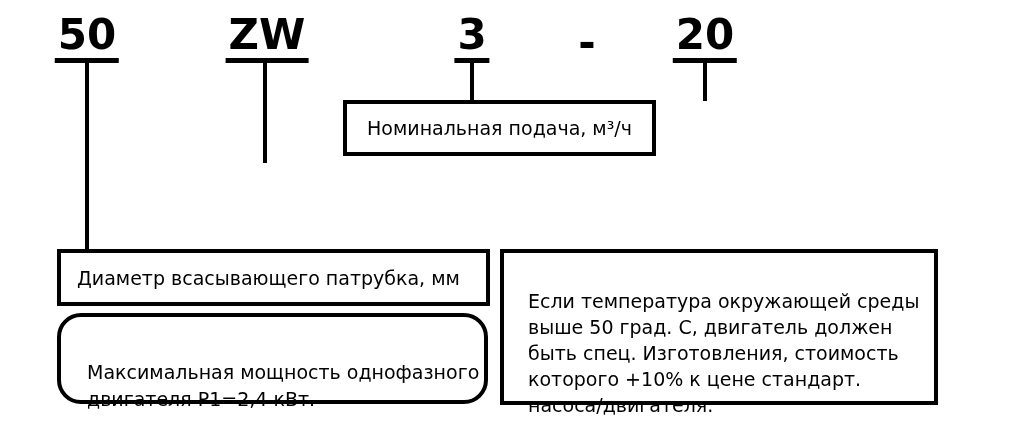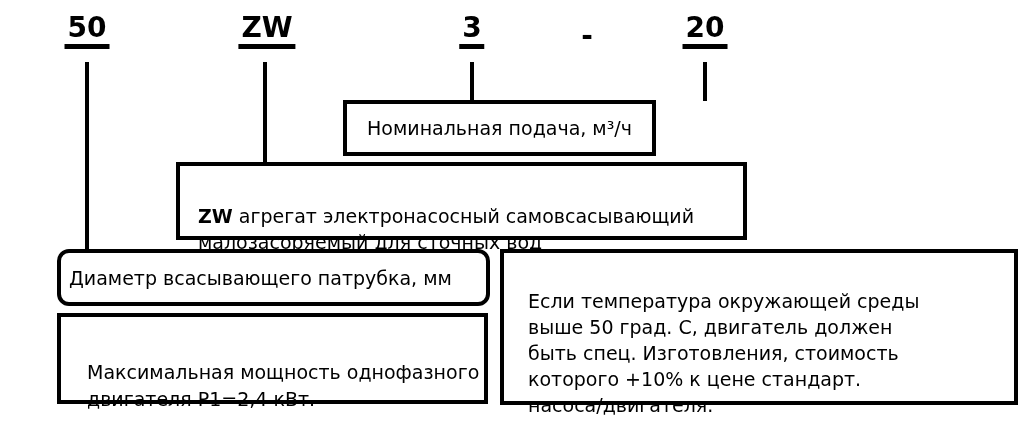--- a/index.html
+++ b/index.html
@@ -9,21 +9,21 @@
     height: 443px;
     background: #ffffff;
     color: #000000;
     font-family: "DejaVu Sans", "Liberation Sans", sans-serif;
     overflow: hidden;
   }
   .code-label {
     position: absolute;
     top: 14px;
     transform: translateX(-50%);
-    font-size: 28px;
+    font-size: 42px;
     font-weight: bold;
     line-height: 1;
     white-space: nowrap;
     text-align: center;
   }
   .code-label.underlined {
     border-bottom: 5px solid #000;
     padding: 0 3px 2px 3px;
   }
   .code-label.separator {
@@ -69,35 +69,31 @@
   <div class="connector" style="left:85px;  top:62px; height:187px;"></div>
   <div class="connector" style="left:263px; top:62px; height:101px;"></div>
   <div class="connector" style="left:470px; top:62px; height:39px;"></div>
   <div class="connector" style="left:703px; top:62px; height:39px;"></div>
 
   <div class="cbox center" style="left:343px; top:100px; width:313px; height:56px;">
     <span>Номинальная подача, м³/ч</span>
   </div>
 
 
-  <div class="cbox pre" style="left:176px; top:162px; width:571px; height:78px; padding:11px 0 0 18px;">
-    <span class="bold">ZW</span><span> агрегат электронасосный самовсасывающий
-малозасоряемый для сточных вод</span>
-  </div>
 
-  <div class="cbox vcenter-left" style="left:57px; top:249px; width:433px; height:57px; padding-left:8px;border-radius:12px;">
+  <div class="cbox vcenter-left" style="left:57px; top:249px; width:433px; height:57px; padding-left:16px;">
     <span>Диаметр всасывающего патрубка, мм</span>
   </div>
 
-  <div class="cbox pre" style="left:57px; top:313px; width:431px; height:91px; padding:15px 0 0 26px; line-height:27px;">
+  <div class="cbox pre" style="left:57px; top:313px; width:431px; height:91px; padding:15px 0 0 26px; line-height:27px;border-radius:24px;">
     <span>Максимальная мощность однофазного
 двигателя P1=2,4 кВт.</span>
   </div>
 
-  <div class="cbox pre" style="left:500px; top:249px; width:518px; height:156px; padding:9px 0 0 24px; line-height:26px;">
+  <div class="cbox pre" style="left:500px; top:249px; width:438px; height:156px; padding:9px 0 0 24px; line-height:26px;">
     <span>Если температура окружающей среды
 выше 50 град. С, двигатель должен
 быть спец. Изготовления, стоимость
 которого +10% к цене стандарт.
 насоса/двигателя.</span>
   </div>
 
 </div>
 
 </body></html>

